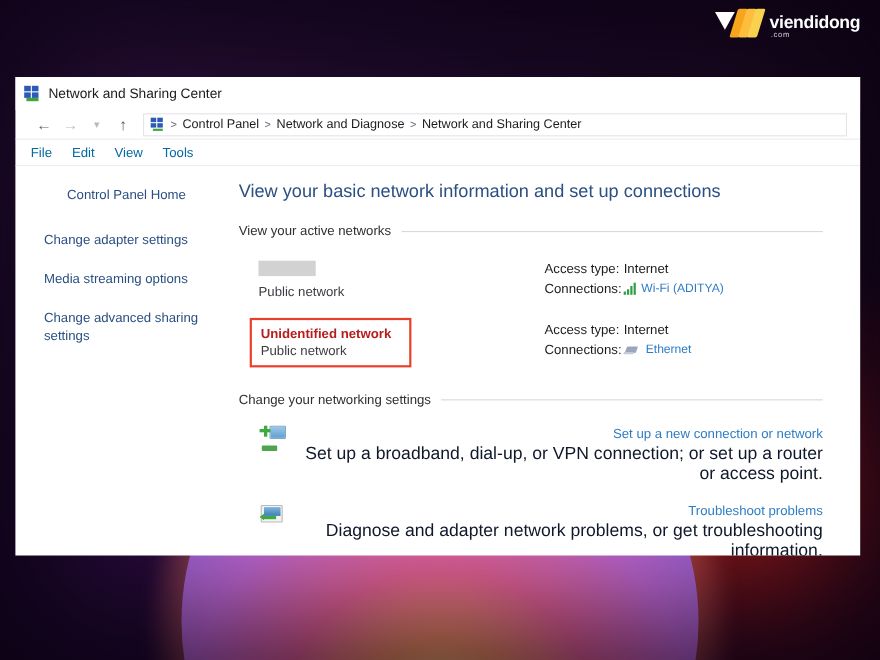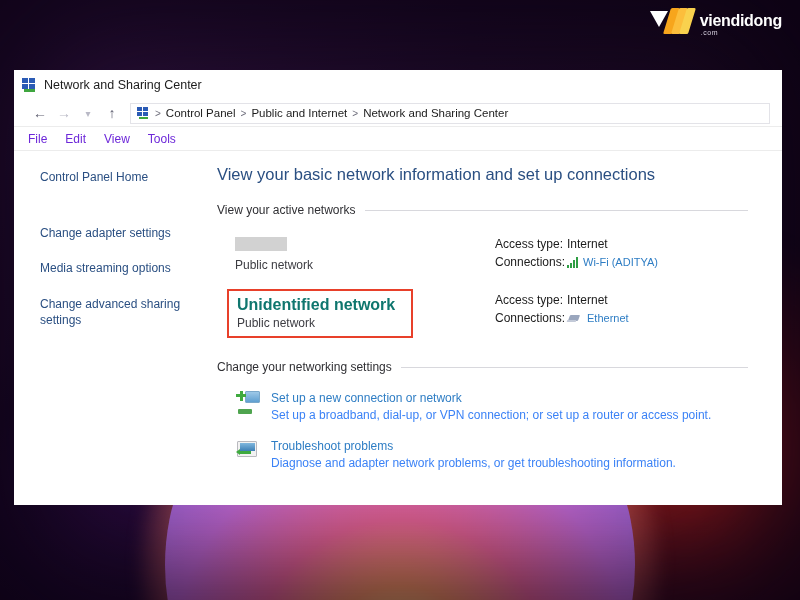--- a/index.html
+++ b/index.html
@@ -189,41 +189,41 @@
   .menubar {
     height: 24px;
     display: flex;
     align-items: center;
     padding-left: 14px;
     gap: 18px;
     border-bottom: 1px solid #ececec;
   }
   .menu-item {
     font-size: 12px;
-    color: #6d28d9;
+    color: #0369a1;
   }
 
   .body-area {
     display: flex;
     height: calc(100% - 81px);
   }
 
   .sidebar {
     width: 203px;
     padding: 18px 0 0 26px;
     flex: 0 0 auto;
   }
   .side-link {
     font-size: 12px;
     color: #2a4f82;
     line-height: 1.35;
     margin-bottom: 19px;
     max-width: 150px;
   }
-  .side-link.first { margin-bottom: 40px; }
+  .side-link.first { margin-bottom: 25px; text-align: center; }
 
   .content {
     flex: 1;
     padding: 14px 34px 0 0;
   }
 
   .page-heading {
     font-size: 16.5px;
     color: #2a4f82;
     margin-bottom: 19px;
@@ -252,22 +252,22 @@
   }
   .net-left { width: 278px; flex: 0 0 auto; padding-left: 18px; }
   .net-right { flex: 1; }
 
   .redact {
     width: 52px; height: 14px;
     background: #d2d2d2;
     margin-bottom: 7px;
   }
   .net-name {
-    font-size: 16px;
-    color: #0f766e;
+    font-size: 12px;
+    color: #b91c1c;
     font-weight: bold;
     margin-bottom: 2px;
   }
   .net-type {
     font-size: 12px;
     color: #3c3c42;
   }
 
   .highlight-box {
     display: inline-block;
@@ -329,29 +329,29 @@
 
   .links-section { margin-top: 10px; }
 
   .link-row {
     display: flex;
     gap: 10px;
     margin-bottom: 16px;
     padding-left: 18px;
   }
   .link-ico { width: 26px; height: 26px; position: relative; flex: 0 0 auto; }
-  .link-body { padding-top: 1px; }
+  .link-body { padding-top: 1px; text-align: right; }
   .link-title {
     font-size: 12px;
     color: #2e7dc4;
     margin-bottom: 3px;
   }
   .link-desc {
-    font-size: 12px;
-    color: #3b82f6;
+    font-size: 16px;
+    color: #0f172a;
   }
 
   
   .ico-newconn .mon {
     position: absolute; right: 1px; top: 1px;
     width: 15px; height: 12px;
     background: linear-gradient(#9dc8e8, #5f9fd0);
     border: 1px solid #7aa8cb;
     border-radius: 1px;
   }
@@ -446,21 +446,21 @@
         <span class="crumb-ico">
           <i class="ci-a"></i>
             <i class="ci-b"></i>
             <i class="ci-c"></i>
             <i class="ci-d"></i>
             <i class="ci-g"></i>
         </span>
         <span class="crumb-sep">&gt;</span>
         <span class="crumb">Control Panel</span>
         <span class="crumb-sep">&gt;</span>
-        <span class="crumb">Public and Internet</span>
+        <span class="crumb">Network and Diagnose</span>
         <span class="crumb-sep">&gt;</span>
         <span class="crumb">Network and Sharing Center</span>
       </div>
     </div>
 
     <div class="menubar">
       <div class="menu-item">File</div>
       <div class="menu-item">Edit</div>
       <div class="menu-item">View</div>
       <div class="menu-item">Tools</div>

